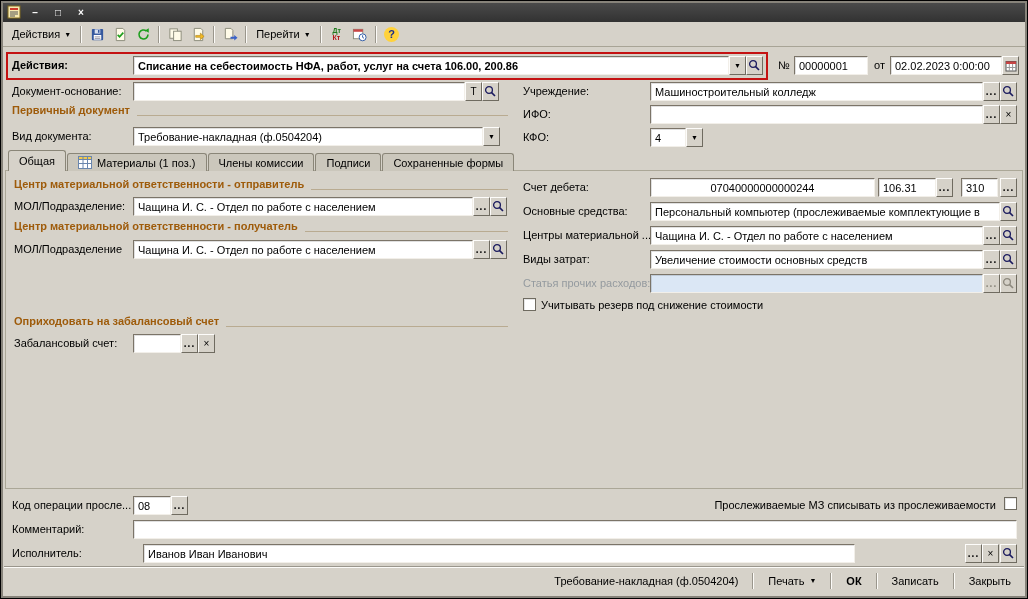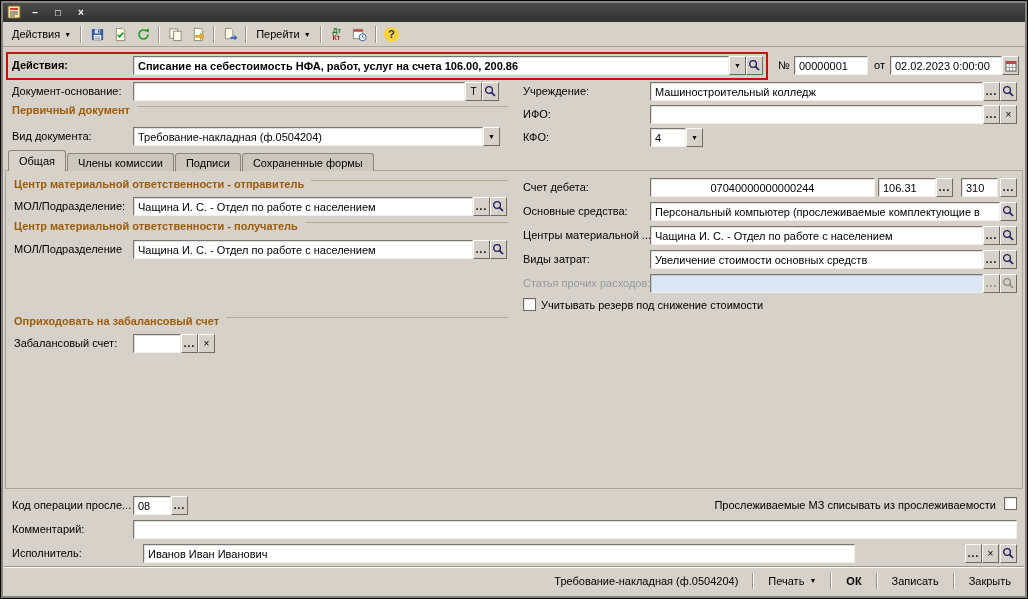--- a/index.html
+++ b/index.html
@@ -19,21 +19,21 @@
   .lbl.b{font-weight:bold}
   .lbl.dis{color:#949a9f}
   .fld{position:absolute;height:19px;background:#fff;border:1px solid;border-color:#7b7468 #f2efe9 #f2efe9 #7b7468;box-shadow:inset 1px 1px 0 rgba(0,0,0,.12);display:flex;align-items:center;padding:0 4px;white-space:nowrap;overflow:hidden;cursor:text;z-index:2}
   .fld.bold{font-weight:bold}
   .fld.center{justify-content:center}
   .fld.dis{background:#dbe7f5;cursor:default}
   .btn{position:absolute;height:19px;width:17px;background:#d6d2c9;border:1px solid;border-color:#fdfcfa #6f6b60 #6f6b60 #fdfcfa;display:flex;align-items:center;justify-content:center;font-size:10px;line-height:1;cursor:pointer;z-index:2}
   .btn .arr{font-size:7px}
   .btn.dots{font-weight:bold;letter-spacing:1px}
   .opbox{position:absolute;left:6px;top:52px;width:762px;height:28px;border:2px solid #c41212;z-index:1}
-  .sect{position:absolute;display:flex;align-items:flex-start;font-weight:bold;color:#9e5b0a;white-space:nowrap;z-index:2}
+  .sect{position:absolute;display:flex;align-items:flex-end;font-weight:bold;color:#9e5b0a;white-space:nowrap;z-index:2}
   .sect .line{flex:1;height:1px;background:#b9ab91;margin-left:7px;margin-top:2px}
   .tabs{position:absolute;left:8px;top:150px;height:21px;display:flex;align-items:flex-end;z-index:3}
   .tab{height:18px;display:flex;align-items:center;gap:5px;padding:0 10px;background:#cbc7bc;border:1px solid #8a8678;border-bottom:none;border-radius:3px 3px 0 0;margin-right:1px;cursor:pointer}
   .tab.active{height:21px;background:#d6d2c9;z-index:4}
   .panel{position:absolute;left:5px;top:170px;width:1018px;height:319px;border:1px solid #aba797;z-index:1}
   .chk{position:absolute;width:13px;height:13px;background:#fff;border:1px solid #6f6b60;box-shadow:inset 1px 1px 0 rgba(0,0,0,.1);cursor:pointer;z-index:2}
   .hsep{position:absolute;left:4px;top:566px;width:1020px;height:2px;border-top:1px solid #9a968c;border-bottom:1px solid #fcfbf8}
   .footer{position:absolute;left:4px;top:569px;width:1016px;height:23px;display:flex;align-items:center;justify-content:flex-end;gap:2px}
   .fbtn{display:flex;align-items:center;gap:5px;padding:2px 9px;cursor:pointer;color:#000}
   .fbtn.ok{font-weight:bold}
@@ -202,20 +202,30 @@
 <div class="fld" style="left:650px;top:128px;width:36px">4</div>
 <div class="btn" style="left:686px;top:128px">
     <span class="arr">▼</span>
   </div>
 
 <div class="tabs">
   <div class="tab active">
       <span>Общая</span>
     </div>
   <div class="tab">
+    <svg width="14" height="13" viewBox="0 0 14 13">
+        <rect x="0.5" y="0.5" width="13" height="12" fill="#fff" stroke="#6a86ad"></rect>
+        <rect x="0.5" y="0.5" width="13" height="3" fill="#f2c94c" stroke="#6a86ad"></rect>
+        <line x1="5" y1="0.5" x2="5" y2="12.5" stroke="#6a86ad"></line>
+        <line x1="9.5" y1="0.5" x2="9.5" y2="12.5" stroke="#6a86ad"></line>
+        <line x1="0.5" y1="7.5" x2="13.5" y2="7.5" stroke="#6a86ad"></line>
+      </svg>
+    <span>Материалы (1 поз.)</span>
+  </div>
+  <div class="tab">
       <span>Члены комиссии</span>
     </div>
   <div class="tab">
       <span>Подписи</span>
     </div>
   <div class="tab">
       <span>Сохраненные формы</span>
     </div>
 </div>
 <div class="panel"></div>

